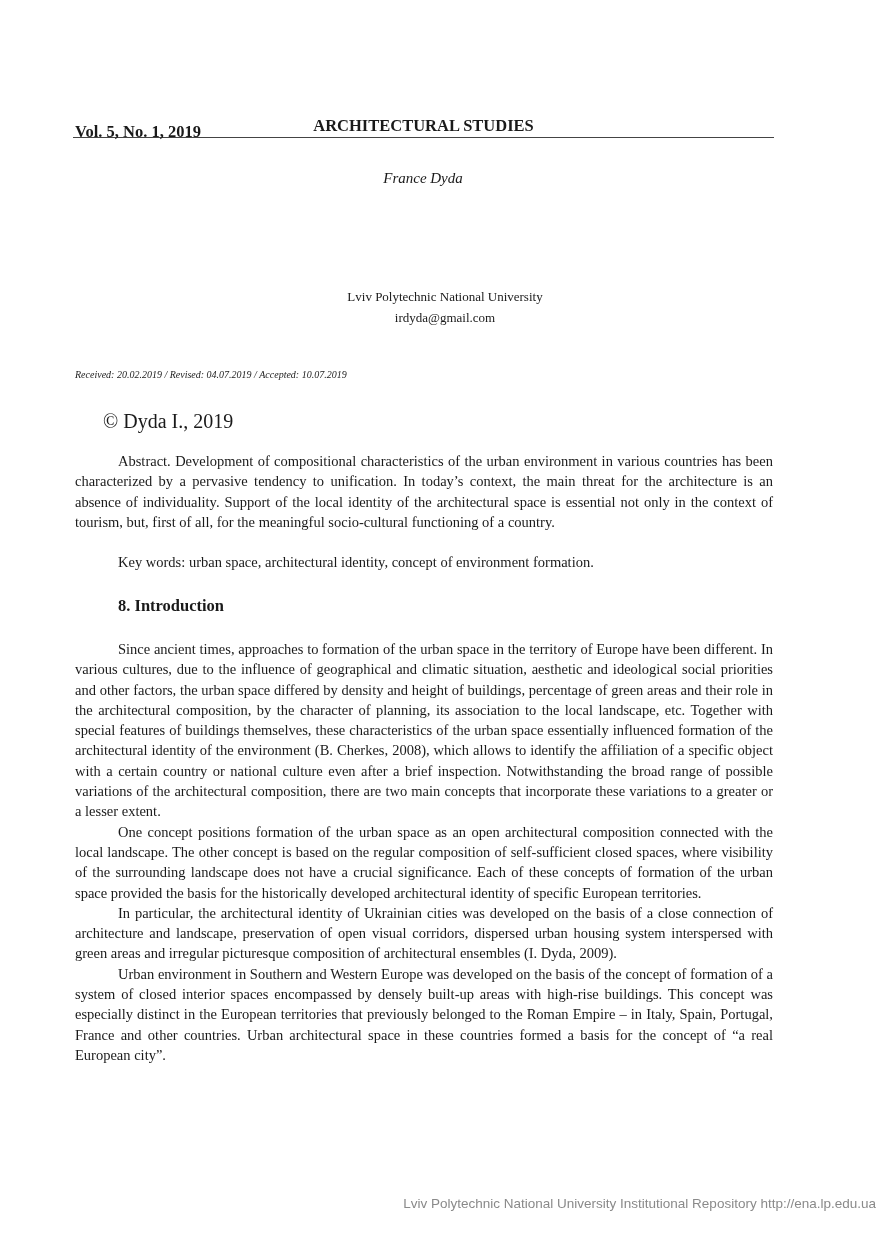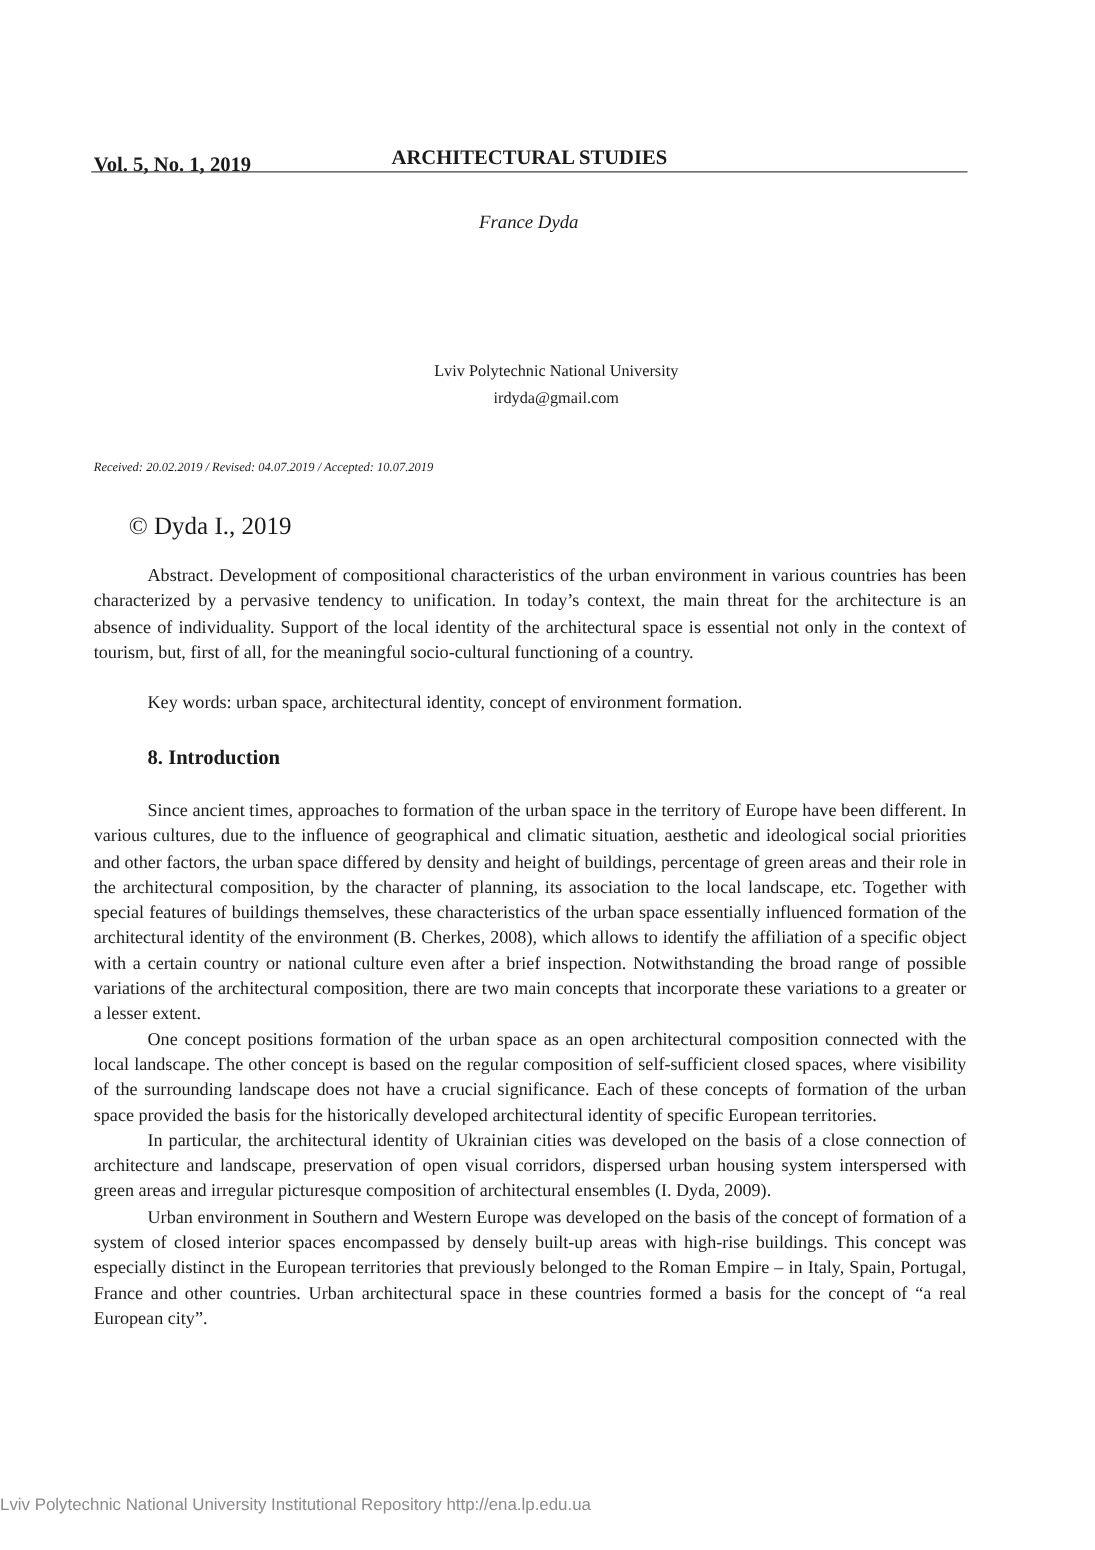--- a/index.html
+++ b/index.html
@@ -46,21 +46,21 @@
     .indent { text-indent: 43px; }
     .abstract { top: 451px; }
     .keywords { top: 552px; }
     .section-heading {
       position: absolute; left: 118px; top: 596px;
       font-weight: bold; font-size: 16.5px;
     }
     .body-text { top: 639px; }
     .body-text p { margin: 0; text-indent: 43px; text-align: justify; }
     .footer {
-      position: absolute; left: 0; top: 1196px; width: 876px; text-align: left;
+      position: absolute; left: 0; top: 1196px; width: 876px; text-align: right;
       font-family: "Liberation Sans", "DejaVu Sans", sans-serif;
       font-size: 13.5px; color: #8a8a8a;
     }
     b { font-weight: normal; }
   </style>
 </head>
 <body>
 
 <div class="journal-header">
   <span>ARCHITECTURAL STUDIES</span>

